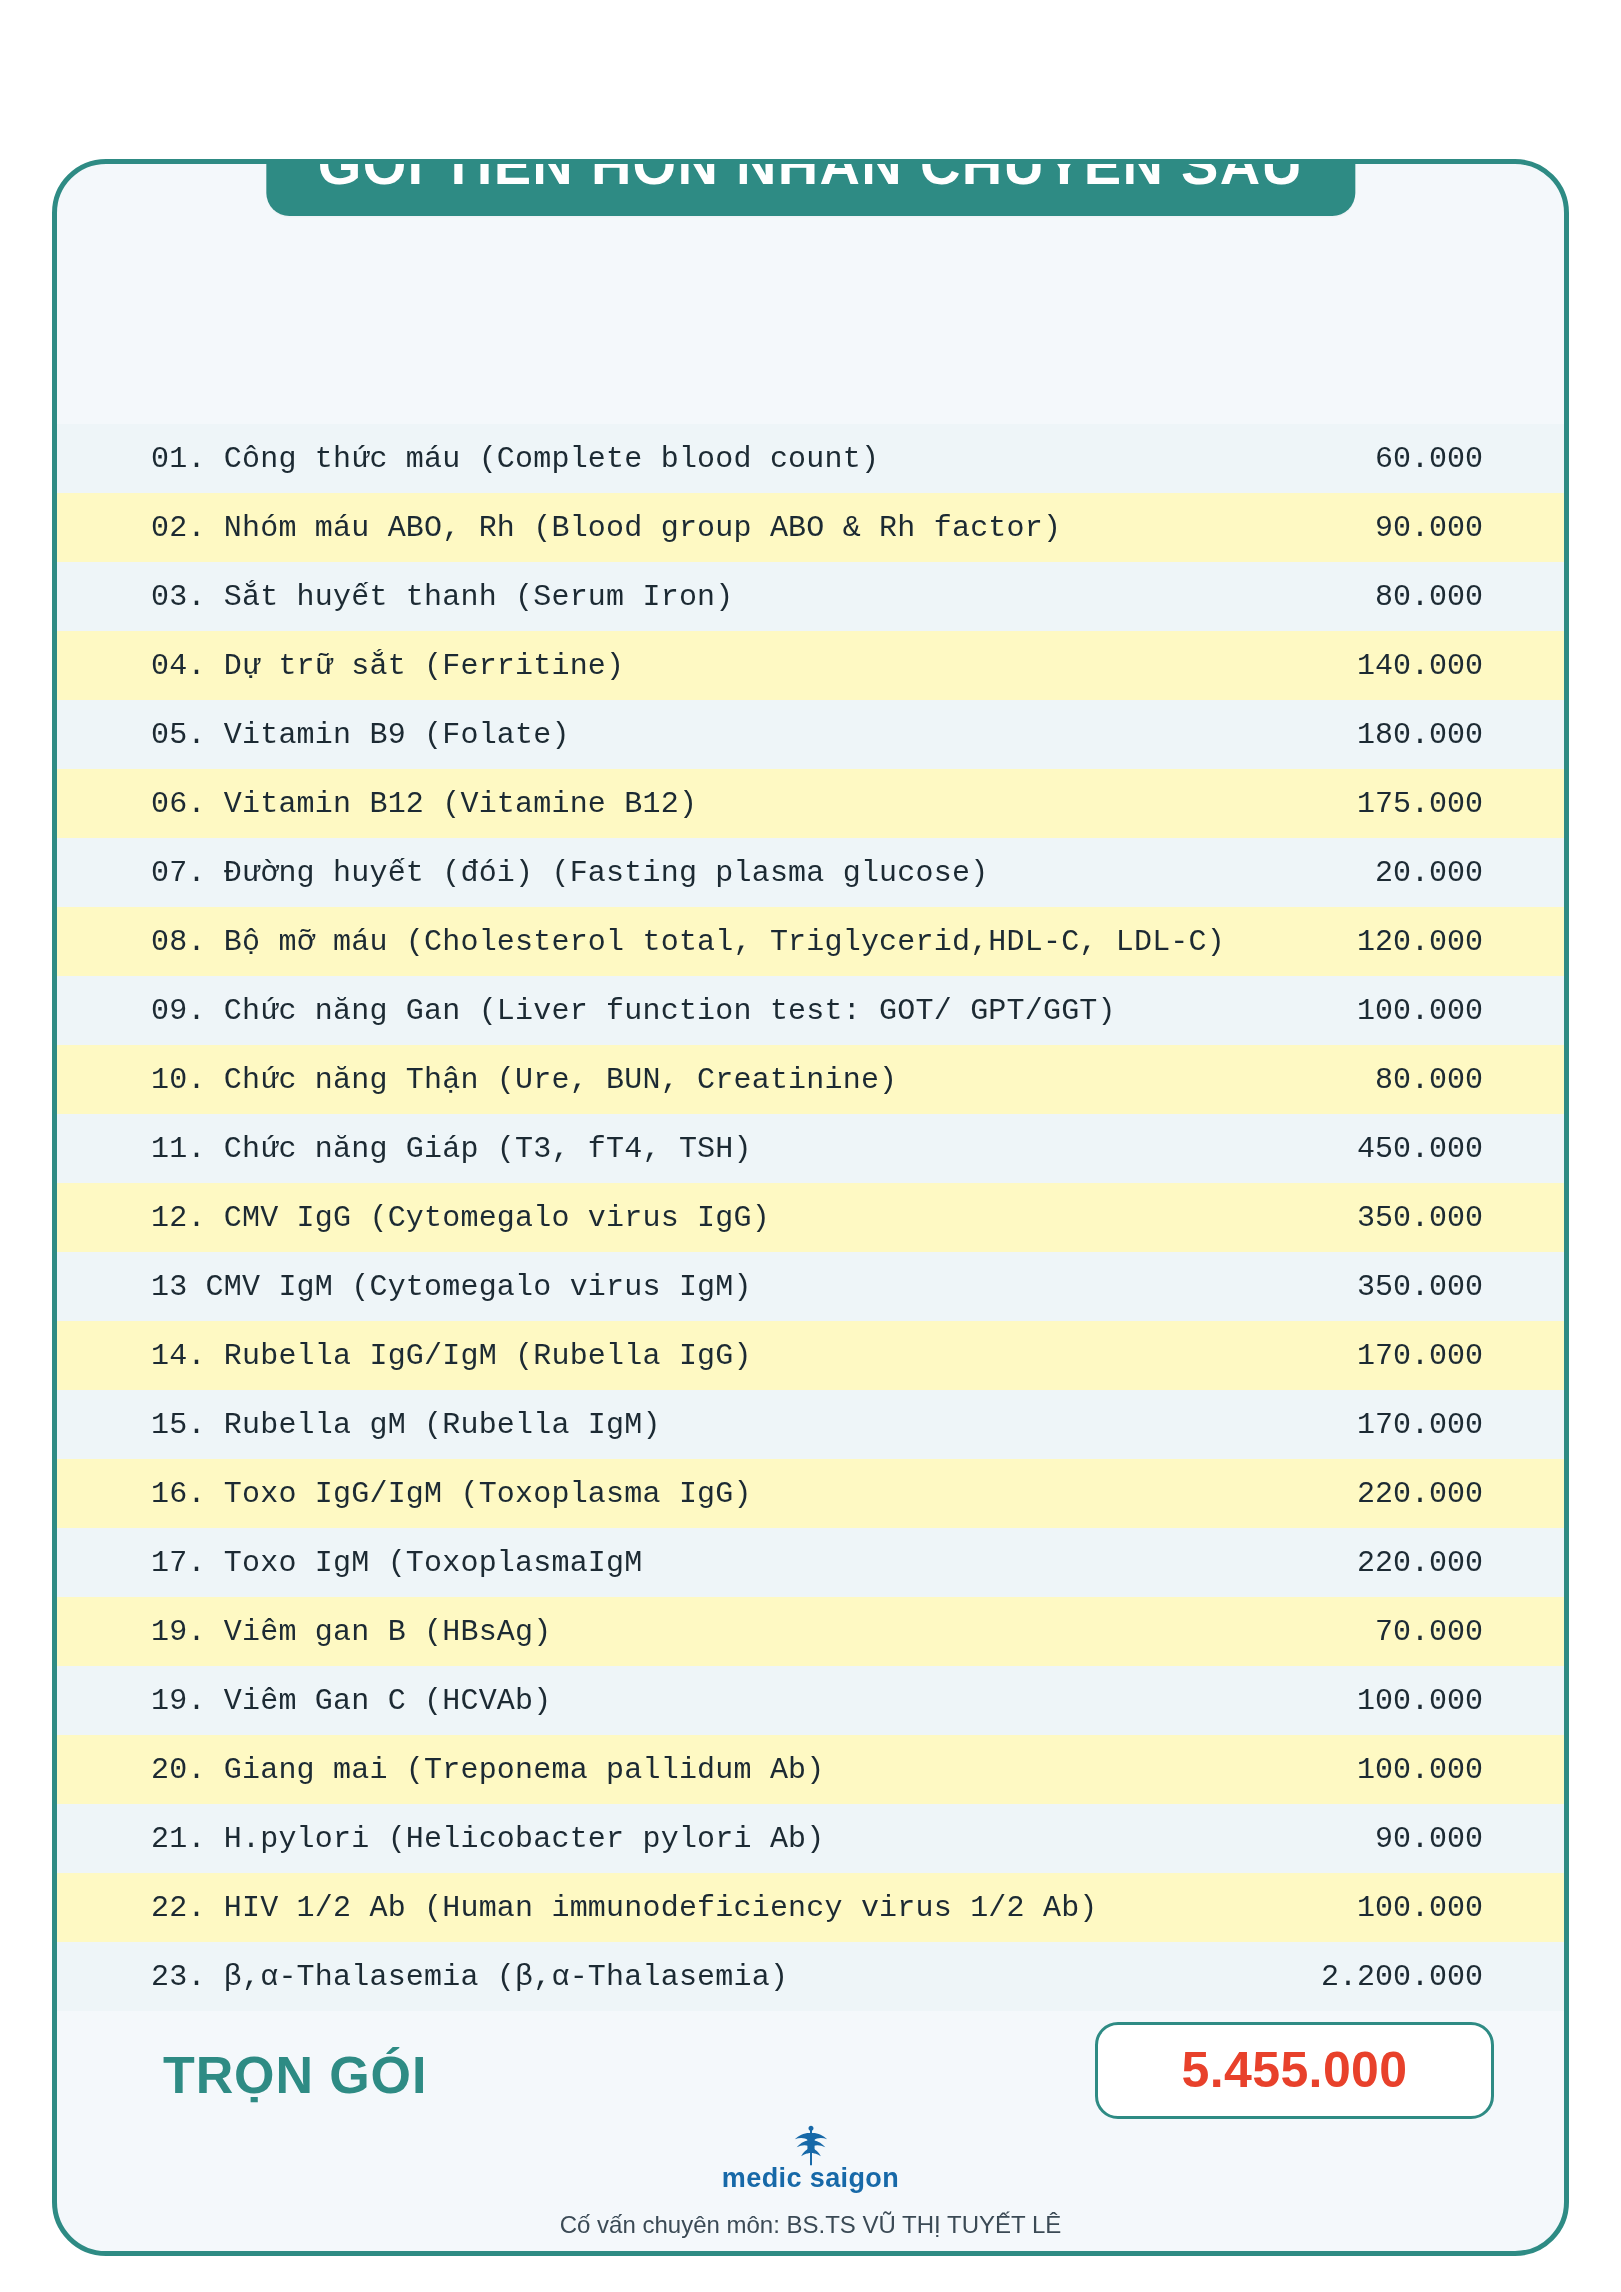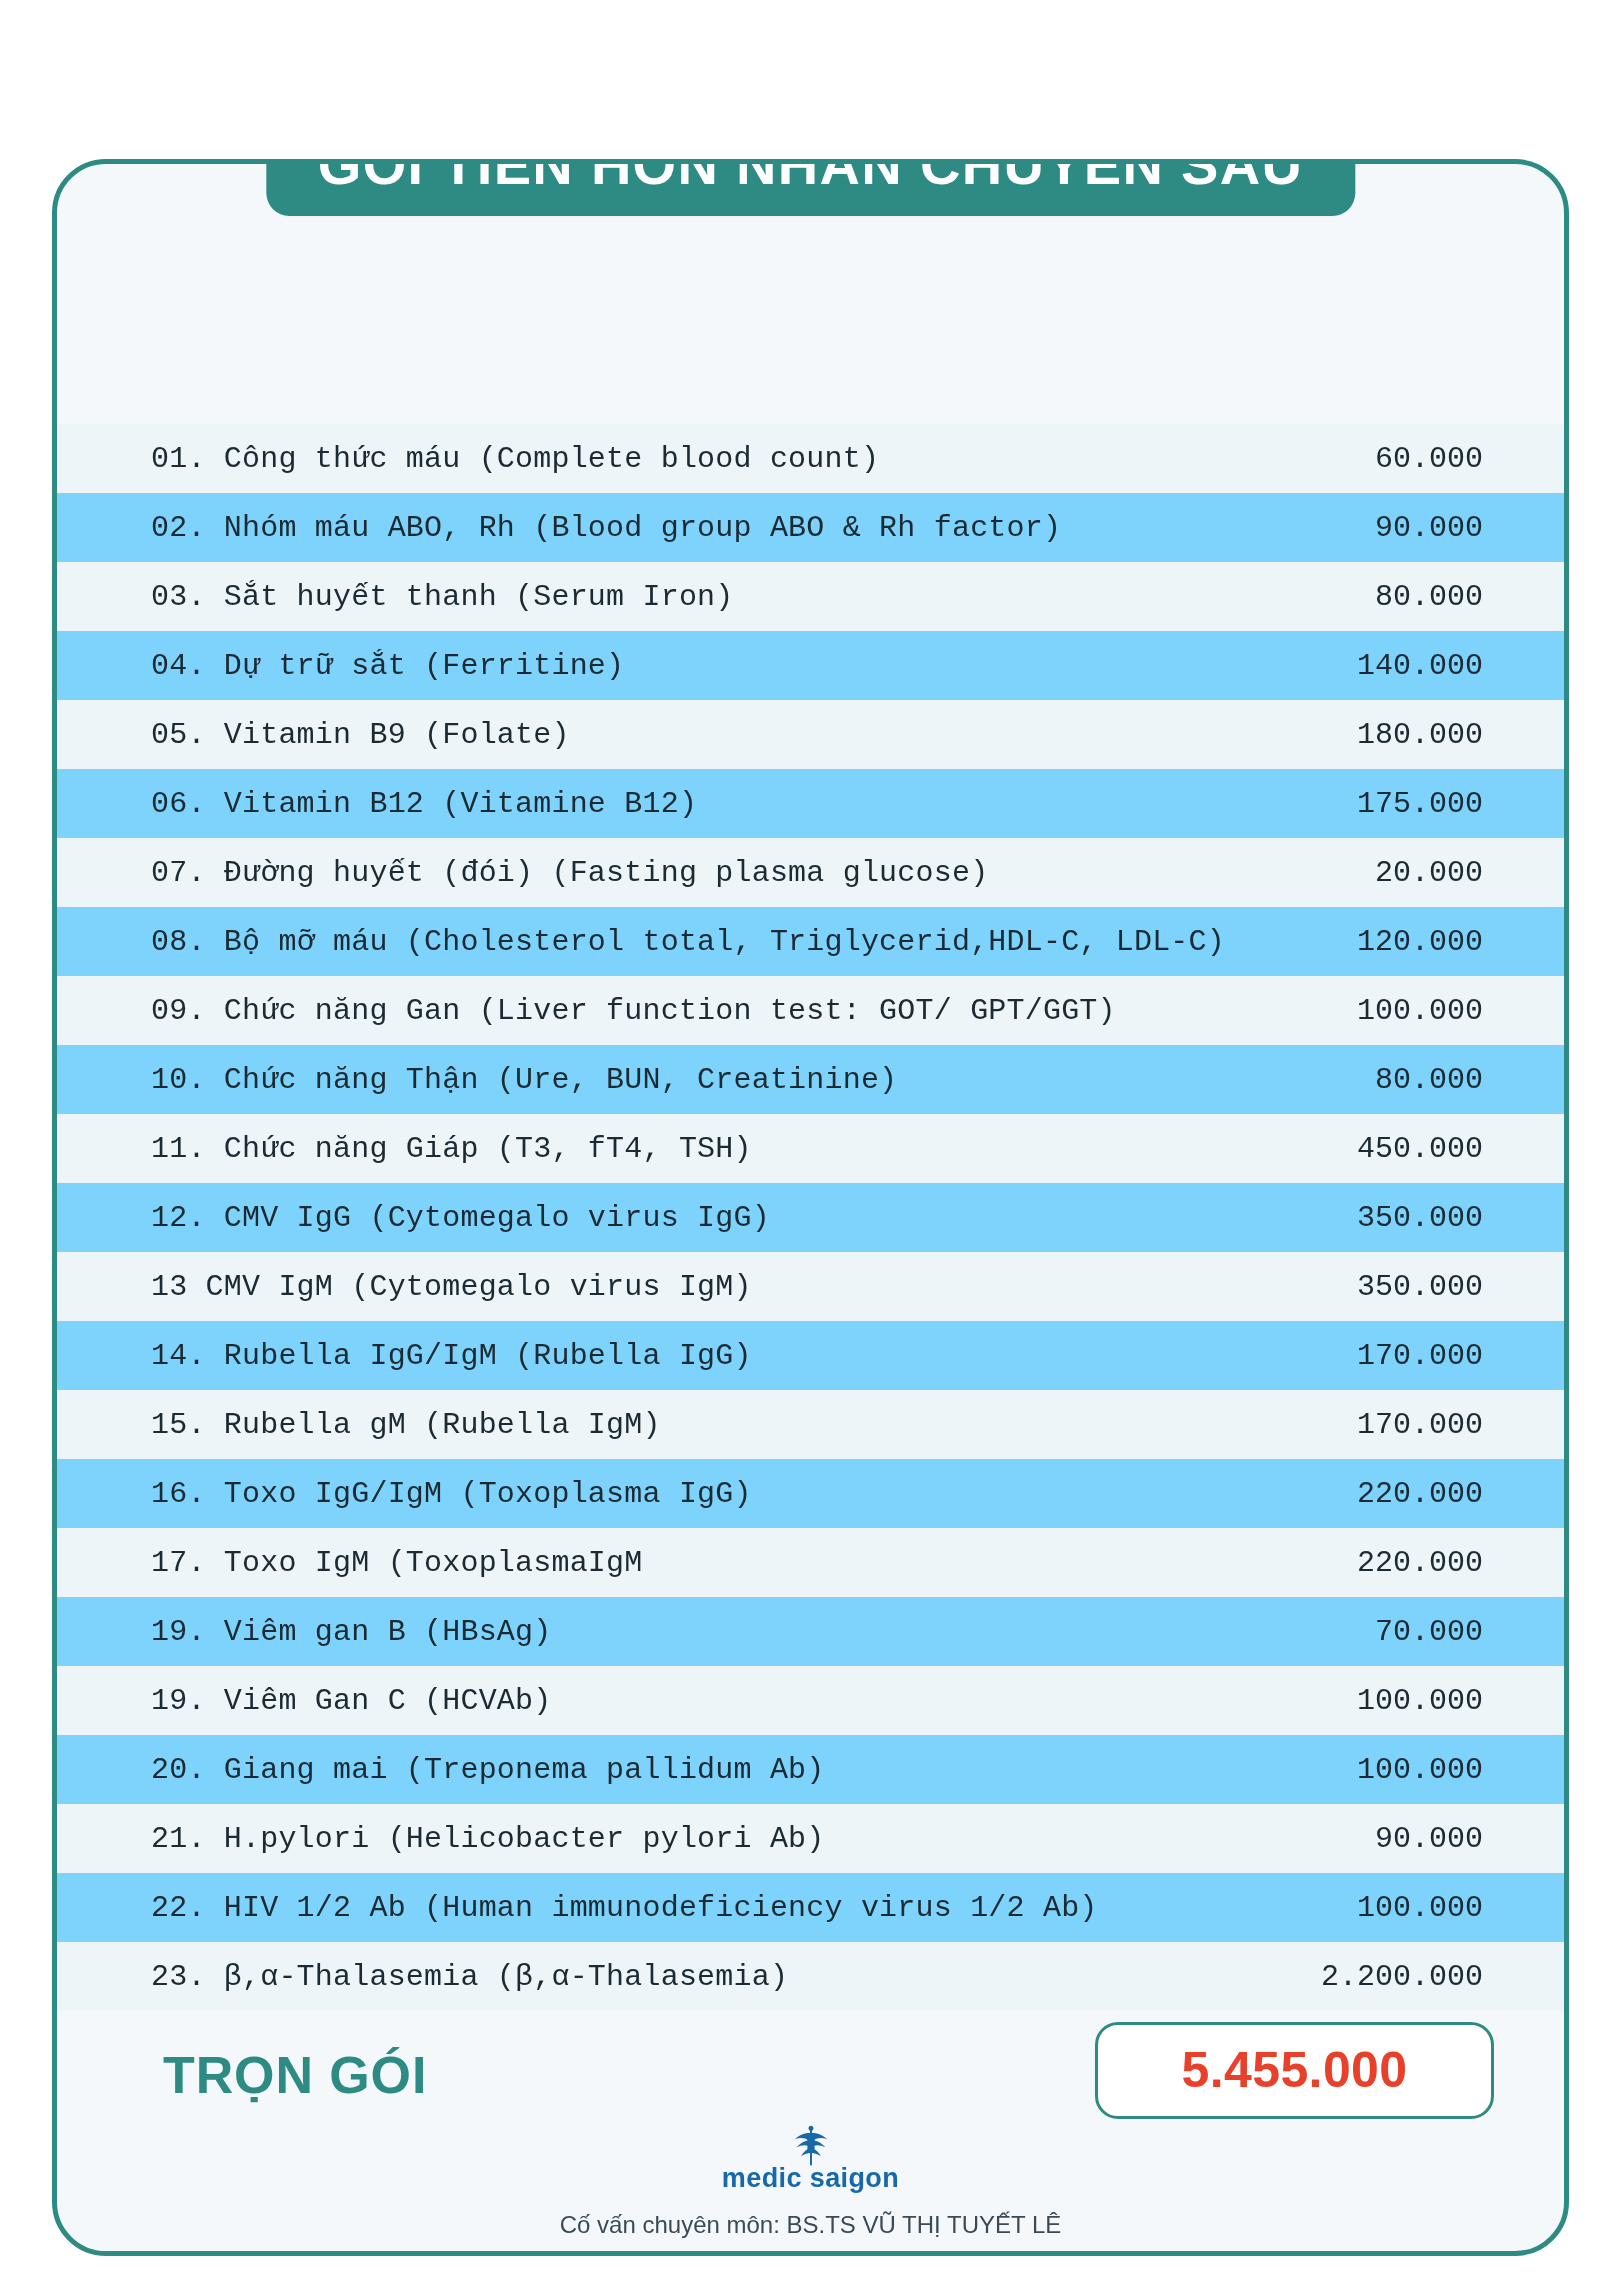--- a/index.html
+++ b/index.html
@@ -64,21 +64,21 @@
     display: flex;
     align-items: center;
     height: 69px;
     padding: 0 47px 0 94px;
     box-sizing: border-box;
   }
   .row.odd {
     background: #eef5f8;
   }
   .row.even {
-    background: #7dd3fc;
+    background: #fef9c3;
     align-items: center;
   }
   .row-name {
     flex: 1 1 auto;
     font-size: 30px;
     color: #1c2a33;
     letter-spacing: 0.2px;
     white-space: nowrap;
     overflow: hidden;
   }

